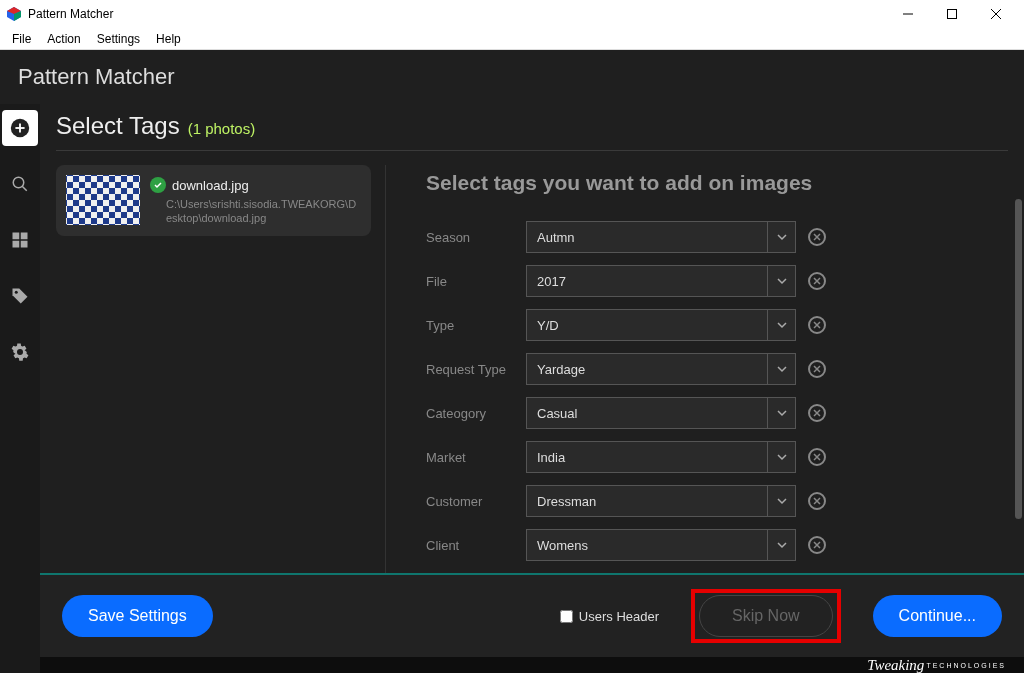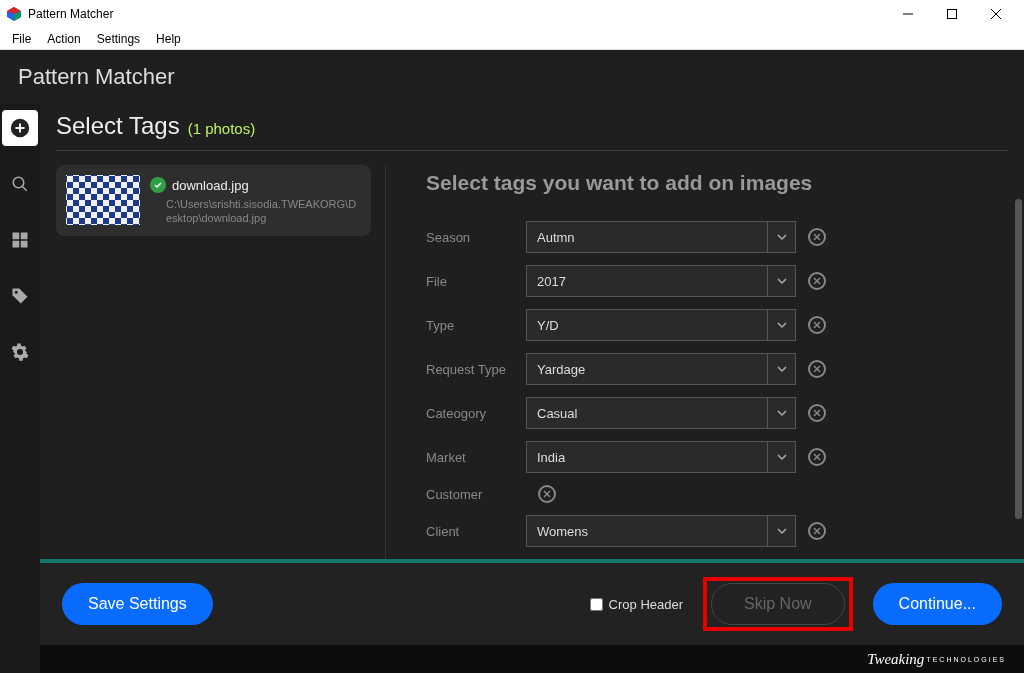--- a/index.html
+++ b/index.html
@@ -35,28 +35,28 @@
 .right-col { flex: 1; padding: 6px 30px 0 40px; overflow-y: auto; position: relative; }
 .right-col h3 { color: #999; font-weight: 700; font-size: 21px; margin-bottom: 26px; }
 .form-row { display: flex; align-items: center; margin-bottom: 12px; }
 .form-label { width: 100px; color: #888; font-size: 13px; }
 .select-wrap { flex: 0 0 270px; display: flex; align-items: center; }
 .select-box { flex: 1; height: 32px; background: #2a2a2a; border: 1px solid #555; display: flex; align-items: center; padding: 0 10px; color: #ddd; font-size: 13px; }
 .select-chev { width: 28px; height: 32px; border: 1px solid #555; border-left: none; background: #2a2a2a; display: flex; align-items: center; justify-content: center; color: #aaa; }
 .clear-btn { width: 18px; height: 18px; border: 2px solid #888; border-radius: 50%; margin-left: 12px; display: flex; align-items: center; justify-content: center; color: #888; font-size: 11px; flex-shrink: 0; }
 .scrollbar-track { position: absolute; right: 0; top: 0; bottom: 0; width: 10px; background: transparent; }
 .scrollbar-thumb { position: absolute; right: 2px; top: 48px; width: 7px; height: 320px; background: #555; border-radius: 4px; }
-.footer-bar { background: #222; border-top: 4px solid #0f766e; padding: 14px 22px; display: flex; align-items: center; gap: 20px; }
+.footer-bar { background: #222; border-top: 2px solid #0f766e; padding: 14px 22px; display: flex; align-items: center; gap: 32px; }
 .btn-blue { background: #0a6cff; color: #fff; border: none; border-radius: 22px; height: 42px; padding: 0 26px; font-size: 16px; font-weight: 400; }
 .spacer { flex: 1; }
 .check-wrap { display: flex; align-items: center; gap: 6px; color: #ddd; font-size: 13px; }
 .check-wrap input { width: 13px; height: 13px; }
 .btn-skip { background: transparent; color: #666; border: 1px solid #444; border-radius: 22px; height: 42px; padding: 0 32px; font-size: 16px; }
 .highlight-box { border: 4px solid #e60000; padding: 2px 4px; }
-.brand-bar { background: #0d0d0d; height: 28px; display: flex; align-items: center; justify-content: flex-end; padding: 0 18px; }
+.brand-bar { background: #0d0d0d; height: 16px; display: flex; align-items: center; justify-content: flex-end; padding: 0 18px; }
 .brand { font-family: cursive; font-style: italic; color: #fff; font-size: 15px; }
 .brand-sub { color: #fff; font-size: 7px; letter-spacing: 2px; margin-left: 2px; }
 svg { display: block; }
 </style>
 </head>
 <body>
 
 <div class="titlebar">
   <svg class="app-icon" viewBox="0 0 16 16">
       <polygon points="8,1 15,5 15,11 8,15 1,11 1,5" fill="#2563eb"></polygon>
@@ -259,20 +259,28 @@
                 </div>
                 <div class="clear-btn">
                   <svg width="8" height="8" viewBox="0 0 8 8">
                     <line x1="1" y1="1" x2="7" y2="7" stroke="#888" stroke-width="1.5"></line>
                     <line x1="7" y1="1" x2="1" y2="7" stroke="#888" stroke-width="1.5"></line>
                   </svg>
                 </div>
               </div>
               <div class="form-row">
                 <div class="form-label">Customer</div>
+                <div class="select-wrap">
+                  <div class="select-box">Dressman</div>
+                  <div class="select-chev">
+                    <svg width="10" height="10" viewBox="0 0 10 10">
+                      <polyline points="1,3 5,7 9,3" fill="none" stroke="#aaa" stroke-width="1.5"></polyline>
+                    </svg>
+                  </div>
+                </div>
                 <div class="clear-btn">
                   <svg width="8" height="8" viewBox="0 0 8 8">
                     <line x1="1" y1="1" x2="7" y2="7" stroke="#888" stroke-width="1.5"></line>
                     <line x1="7" y1="1" x2="1" y2="7" stroke="#888" stroke-width="1.5"></line>
                   </svg>
                 </div>
               </div>
               <div class="form-row">
                 <div class="form-label">Client</div>
                 <div class="select-wrap">
@@ -296,21 +304,21 @@
         <div class="scrollbar-track">
           <div class="scrollbar-thumb"></div>
         </div>
       </div>
 
       <div class="footer-bar">
         <button class="btn-blue">Save Settings</button>
         <div class="spacer"></div>
         <label class="check-wrap">
           <input type="checkbox" style="">
-          <span>Crop Header</span>
+          <span>Users Header</span>
         </label>
         <div class="highlight-box">
           <button class="btn-skip">Skip Now</button>
         </div>
         <button class="btn-blue">Continue...</button>
       </div>
 
       <div class="brand-bar">
         <span class="brand">Tweaking</span>
         <span class="brand-sub">TECHNOLOGIES</span>

